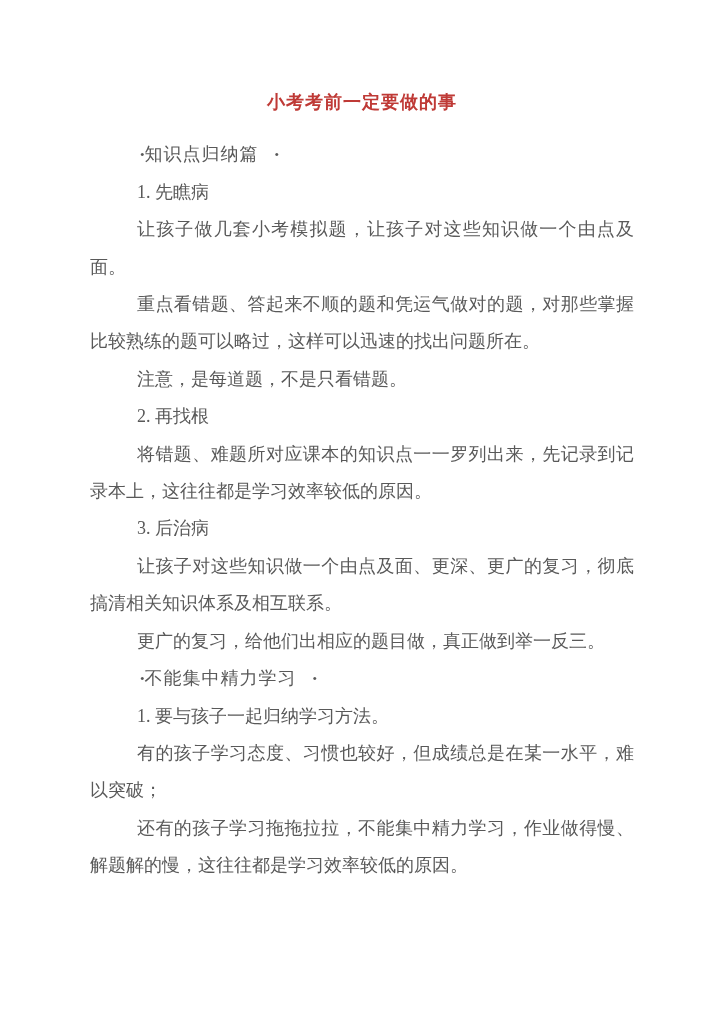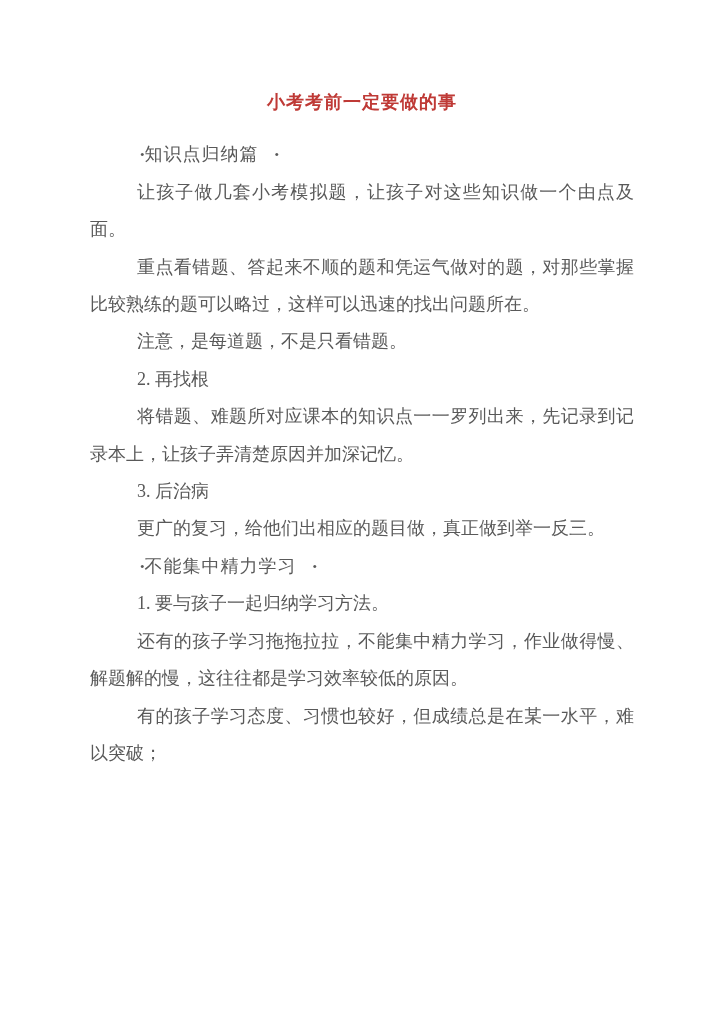--- a/index.html
+++ b/index.html
@@ -64,41 +64,43 @@
 <div class="page">
 
   <h1 class="doc-title">小考考前一定要做的事</h1>
 
   <div class="block marker">
     <span class="dot">•</span>
     <span class="marker-label">知识点归纳篇</span>
     <span class="dot">•</span>
   </div>
 
+  <p class="block heading">1. 先瞧病</p>
 
   <p class="block para">让孩子做几套小考模拟题，让孩子对这些知识做一个由点及面。</p>
 
   <p class="block para">重点看错题、答起来不顺的题和凭运气做对的题，对那些掌握比较熟练的题可以略过，这样可以迅速的找出问题所在。</p>
 
   <p class="block para">注意，是每道题，不是只看错题。</p>
 
   <p class="block heading">2. 再找根</p>
 
-  <p class="block para">将错题、难题所对应课本的知识点一一罗列出来，先记录到记录本上，让孩子弄清楚原因并加深记忆。</p>
+  <p class="block para">将错题、难题所对应课本的知识点一一罗列出来，先记录到记录本上，这往往都是学习效率较低的原因。</p>
 
   <p class="block heading">3. 后治病</p>
 
+  <p class="block para">让孩子对这些知识做一个由点及面、更深、更广的复习，彻底搞清相关知识体系及相互联系。</p>
 
   <p class="block para">更广的复习，给他们出相应的题目做，真正做到举一反三。</p>
 
   <div class="block marker">
     <span class="dot">•</span>
     <span class="marker-label">不能集中精力学习</span>
     <span class="dot">•</span>
   </div>
 
   <p class="block heading">1. 要与孩子一起归纳学习方法。</p>
 
+  <p class="block para">有的孩子学习态度、习惯也较好，但成绩总是在某一水平，难以突破；</p>
+
   <p class="block para">还有的孩子学习拖拖拉拉，不能集中精力学习，作业做得慢、解题解的慢，这往往都是学习效率较低的原因。</p>
-
-  <p class="block para">有的孩子学习态度、习惯也较好，但成绩总是在某一水平，难以突破；</p>
 
 </div>
 
 </body></html>

